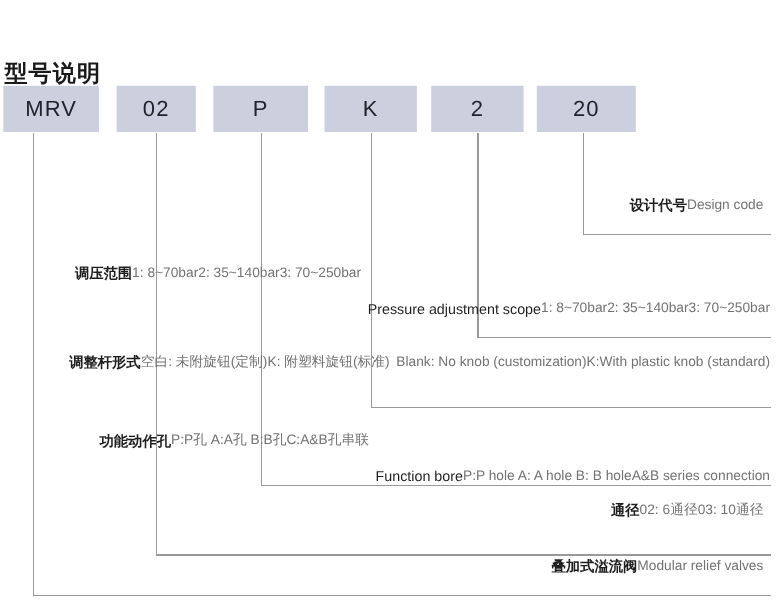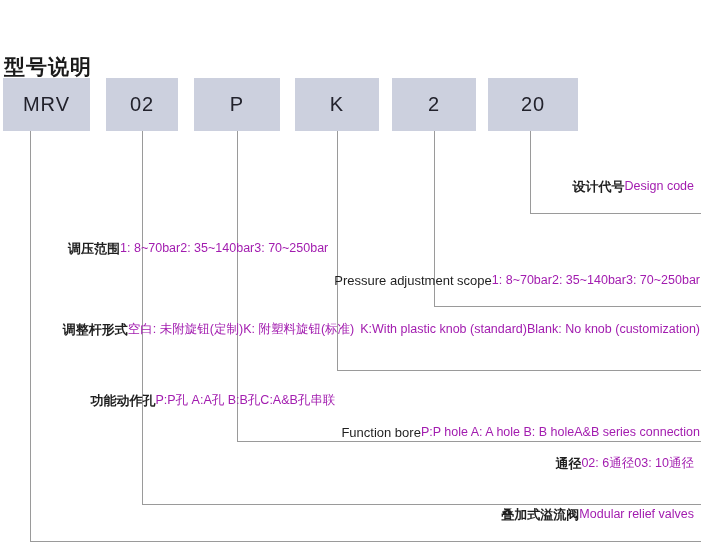--- a/index.html
+++ b/index.html
@@ -18,21 +18,21 @@
     position:absolute;left:4px;top:6px;
     font-size:21px;font-weight:bold;
     letter-spacing:1px;
     color:#1a1a1a;
     white-space:nowrap;
     margin-top:47px;
   }
 
   
   .code-box{
-    position:absolute;top:78px;height:53px;
+    position:absolute;top:78px;height:42px;
     background:#ccd0de;
     display:flex;align-items:center;justify-content:center;
     font-size:20px;font-weight:400;color:#22222c;
     letter-spacing:1px;
   }
 
   
   #leaders{position:absolute;left:0;top:0;width:705px;height:550px;}
 
   
@@ -40,21 +40,21 @@
     position:absolute;
     display:flex;
     justify-content:flex-end;
     align-items:flex-start;
     white-space:nowrap;
   }
   .col{display:flex;flex-direction:row;align-items:flex-end;}
   .col.cn{padding-right:6px;}
   .row-head{font-size:13px;font-weight:bold;color:#1f1f1f;line-height:17px;}
   .row-head.en{font-weight:normal;margin-top:32px;}
-  .row-line{font-size:12.5px;line-height:17px;color:#a21caf;}
+  .row-line{font-size:12.5px;line-height:17px;color:#737373;}
 </style>
 </head>
 <body>
 
 <div id="diagram">
 
   <div class="title">型号说明</div>
 
   <svg id="leaders" viewBox="0 0 705 550" xmlns="http://www.w3.org/2000/svg">
     <g stroke="#9a9a9a" stroke-width="1.1" fill="none" shape-rendering="crispEdges">
@@ -114,22 +114,22 @@
     </div>
   </div>
 
   <div class="desc" style="left:200px;top:321px;width:500px;">
     <div class="col cn">
       <div class="row-head">调整杆形式</div>
       <div class="row-line">空白: 未附旋钮(定制)</div>
       <div class="row-line">K: 附塑料旋钮(标准)</div>
     </div>
     <div class="col en">
+      <div class="row-line">Blank: No knob (customization)</div>
       <div class="row-line">K:With plastic knob (standard)</div>
-      <div class="row-line">Blank: No knob (customization)</div>
     </div>
   </div>
 
   <div class="desc" style="left:180px;top:392px;width:520px;text-align:center;">
     <div class="col cn">
       <div class="row-head">功能动作孔</div>
       <div class="row-line">P:P孔  A:A孔  B:B孔</div>
       <div class="row-line">C:A&amp;B孔串联</div>
     </div>
     <div class="col en">

